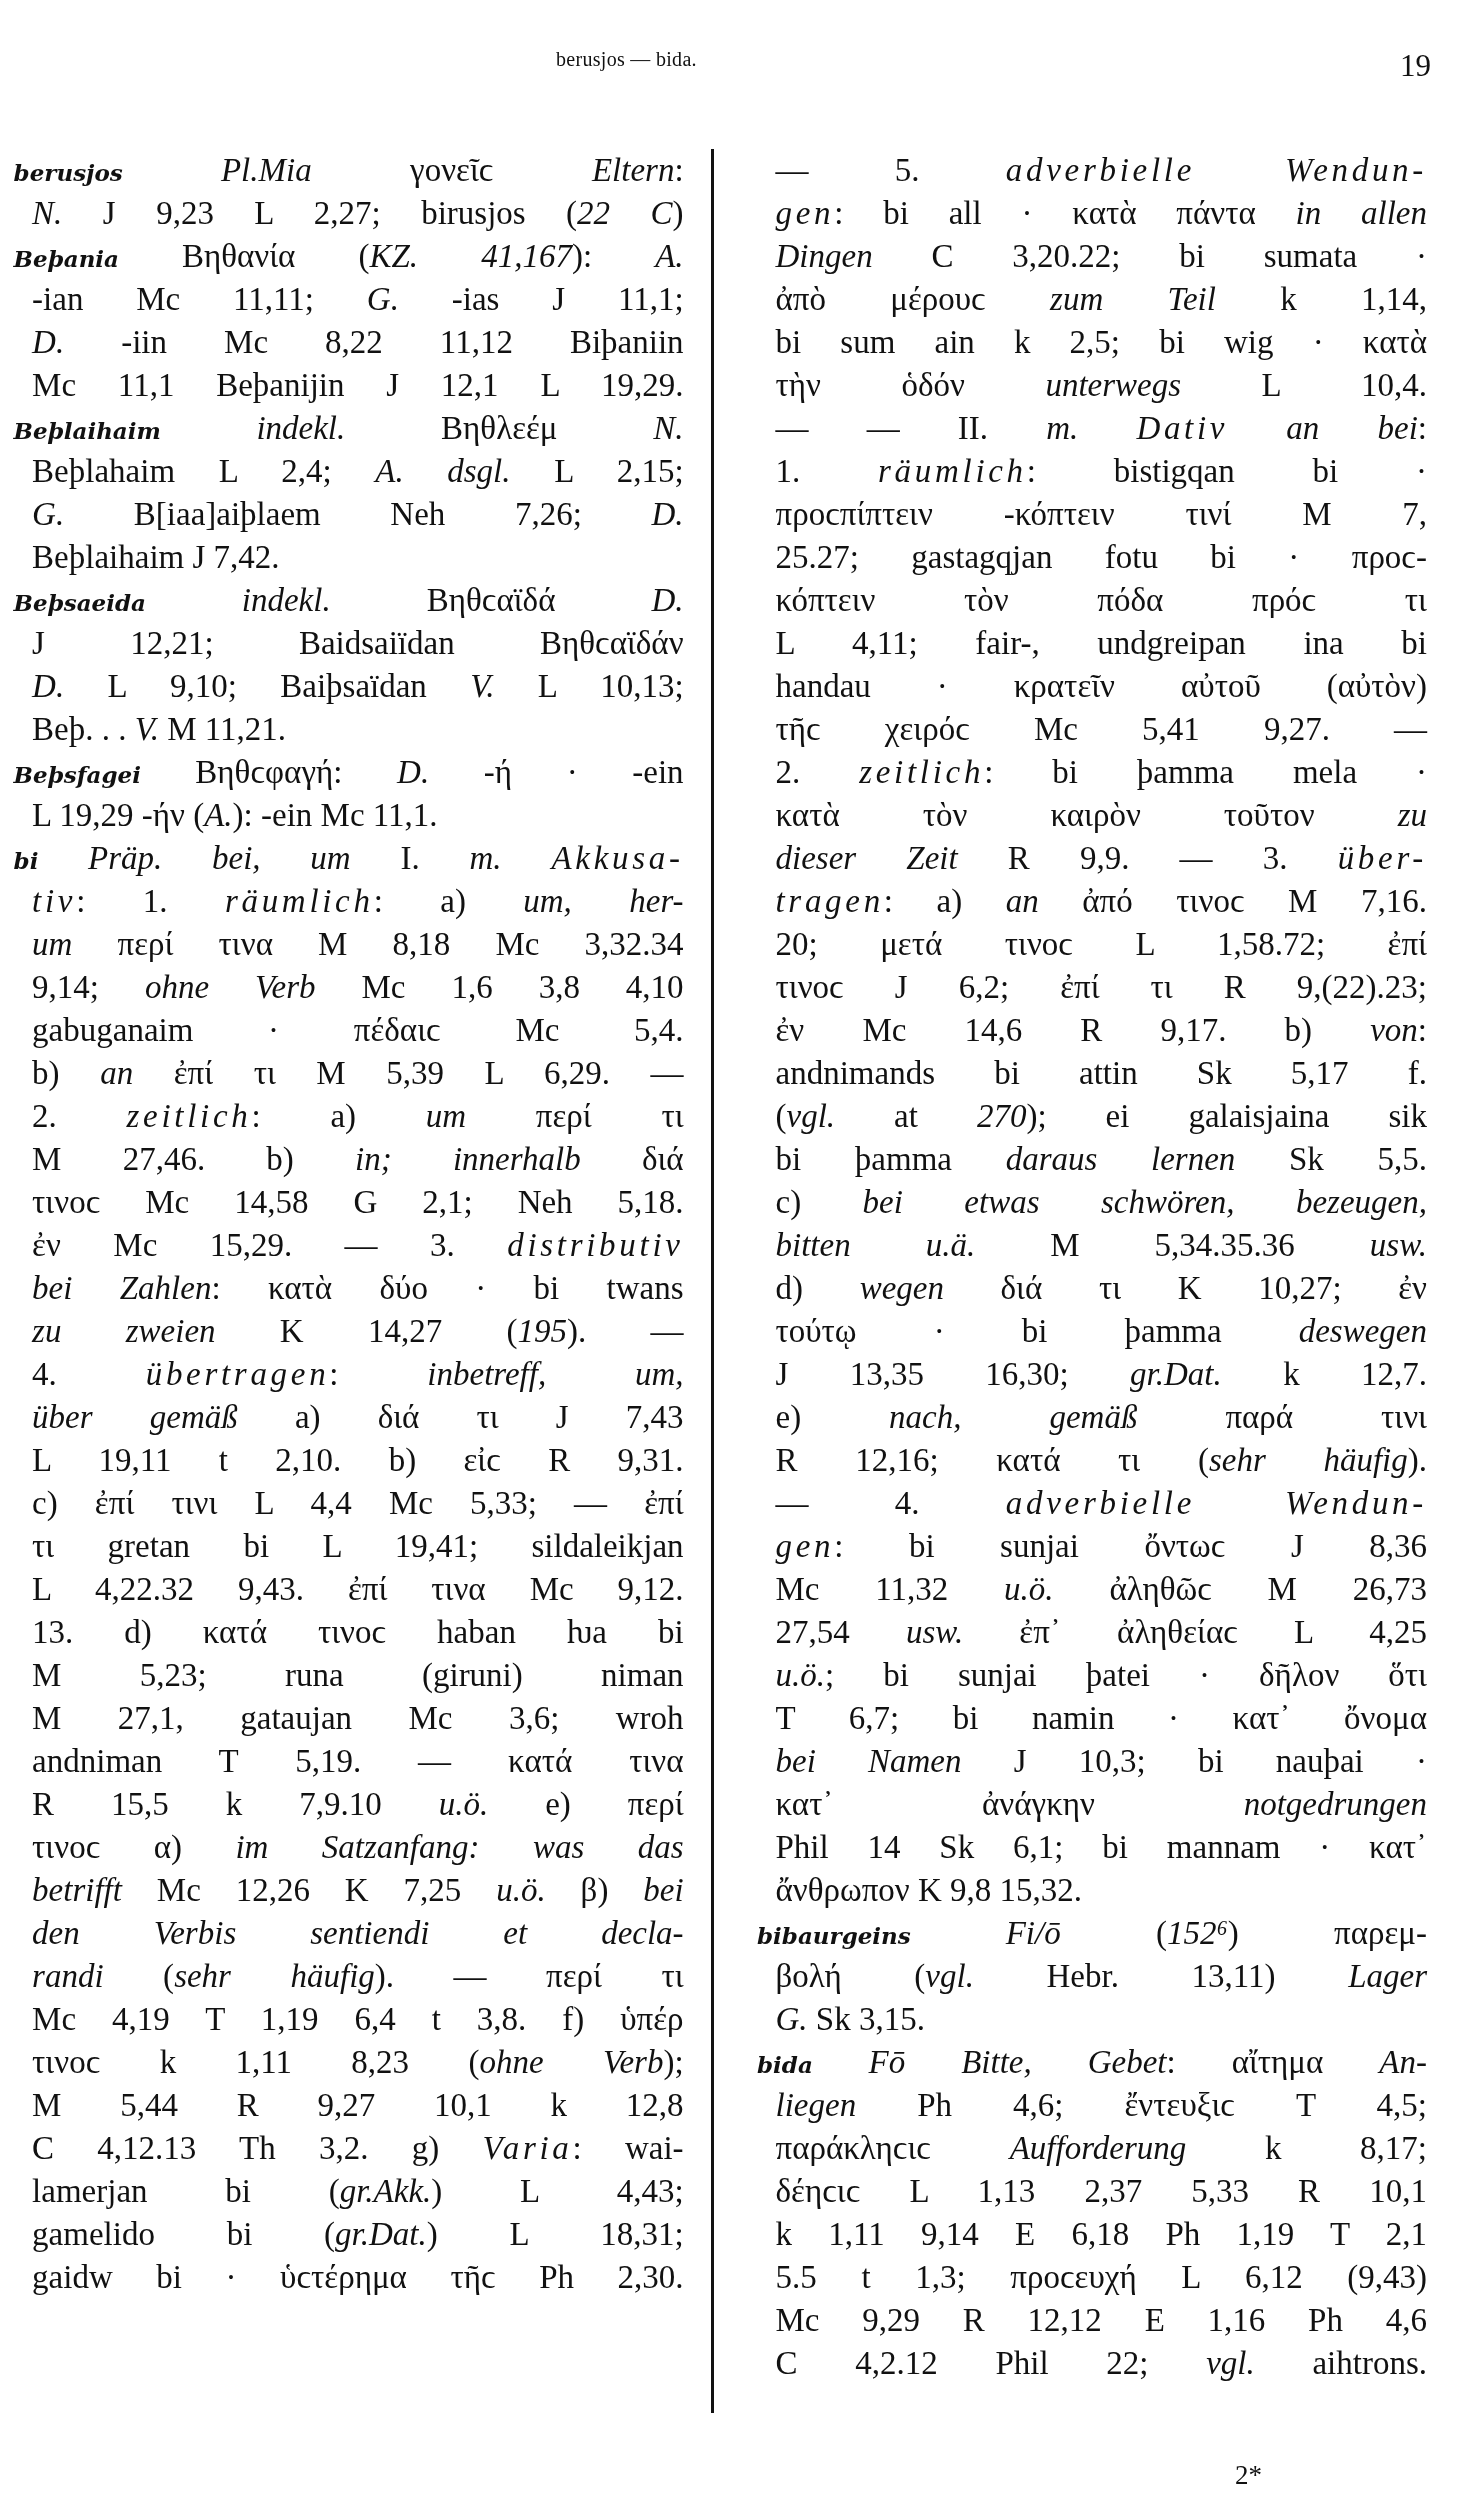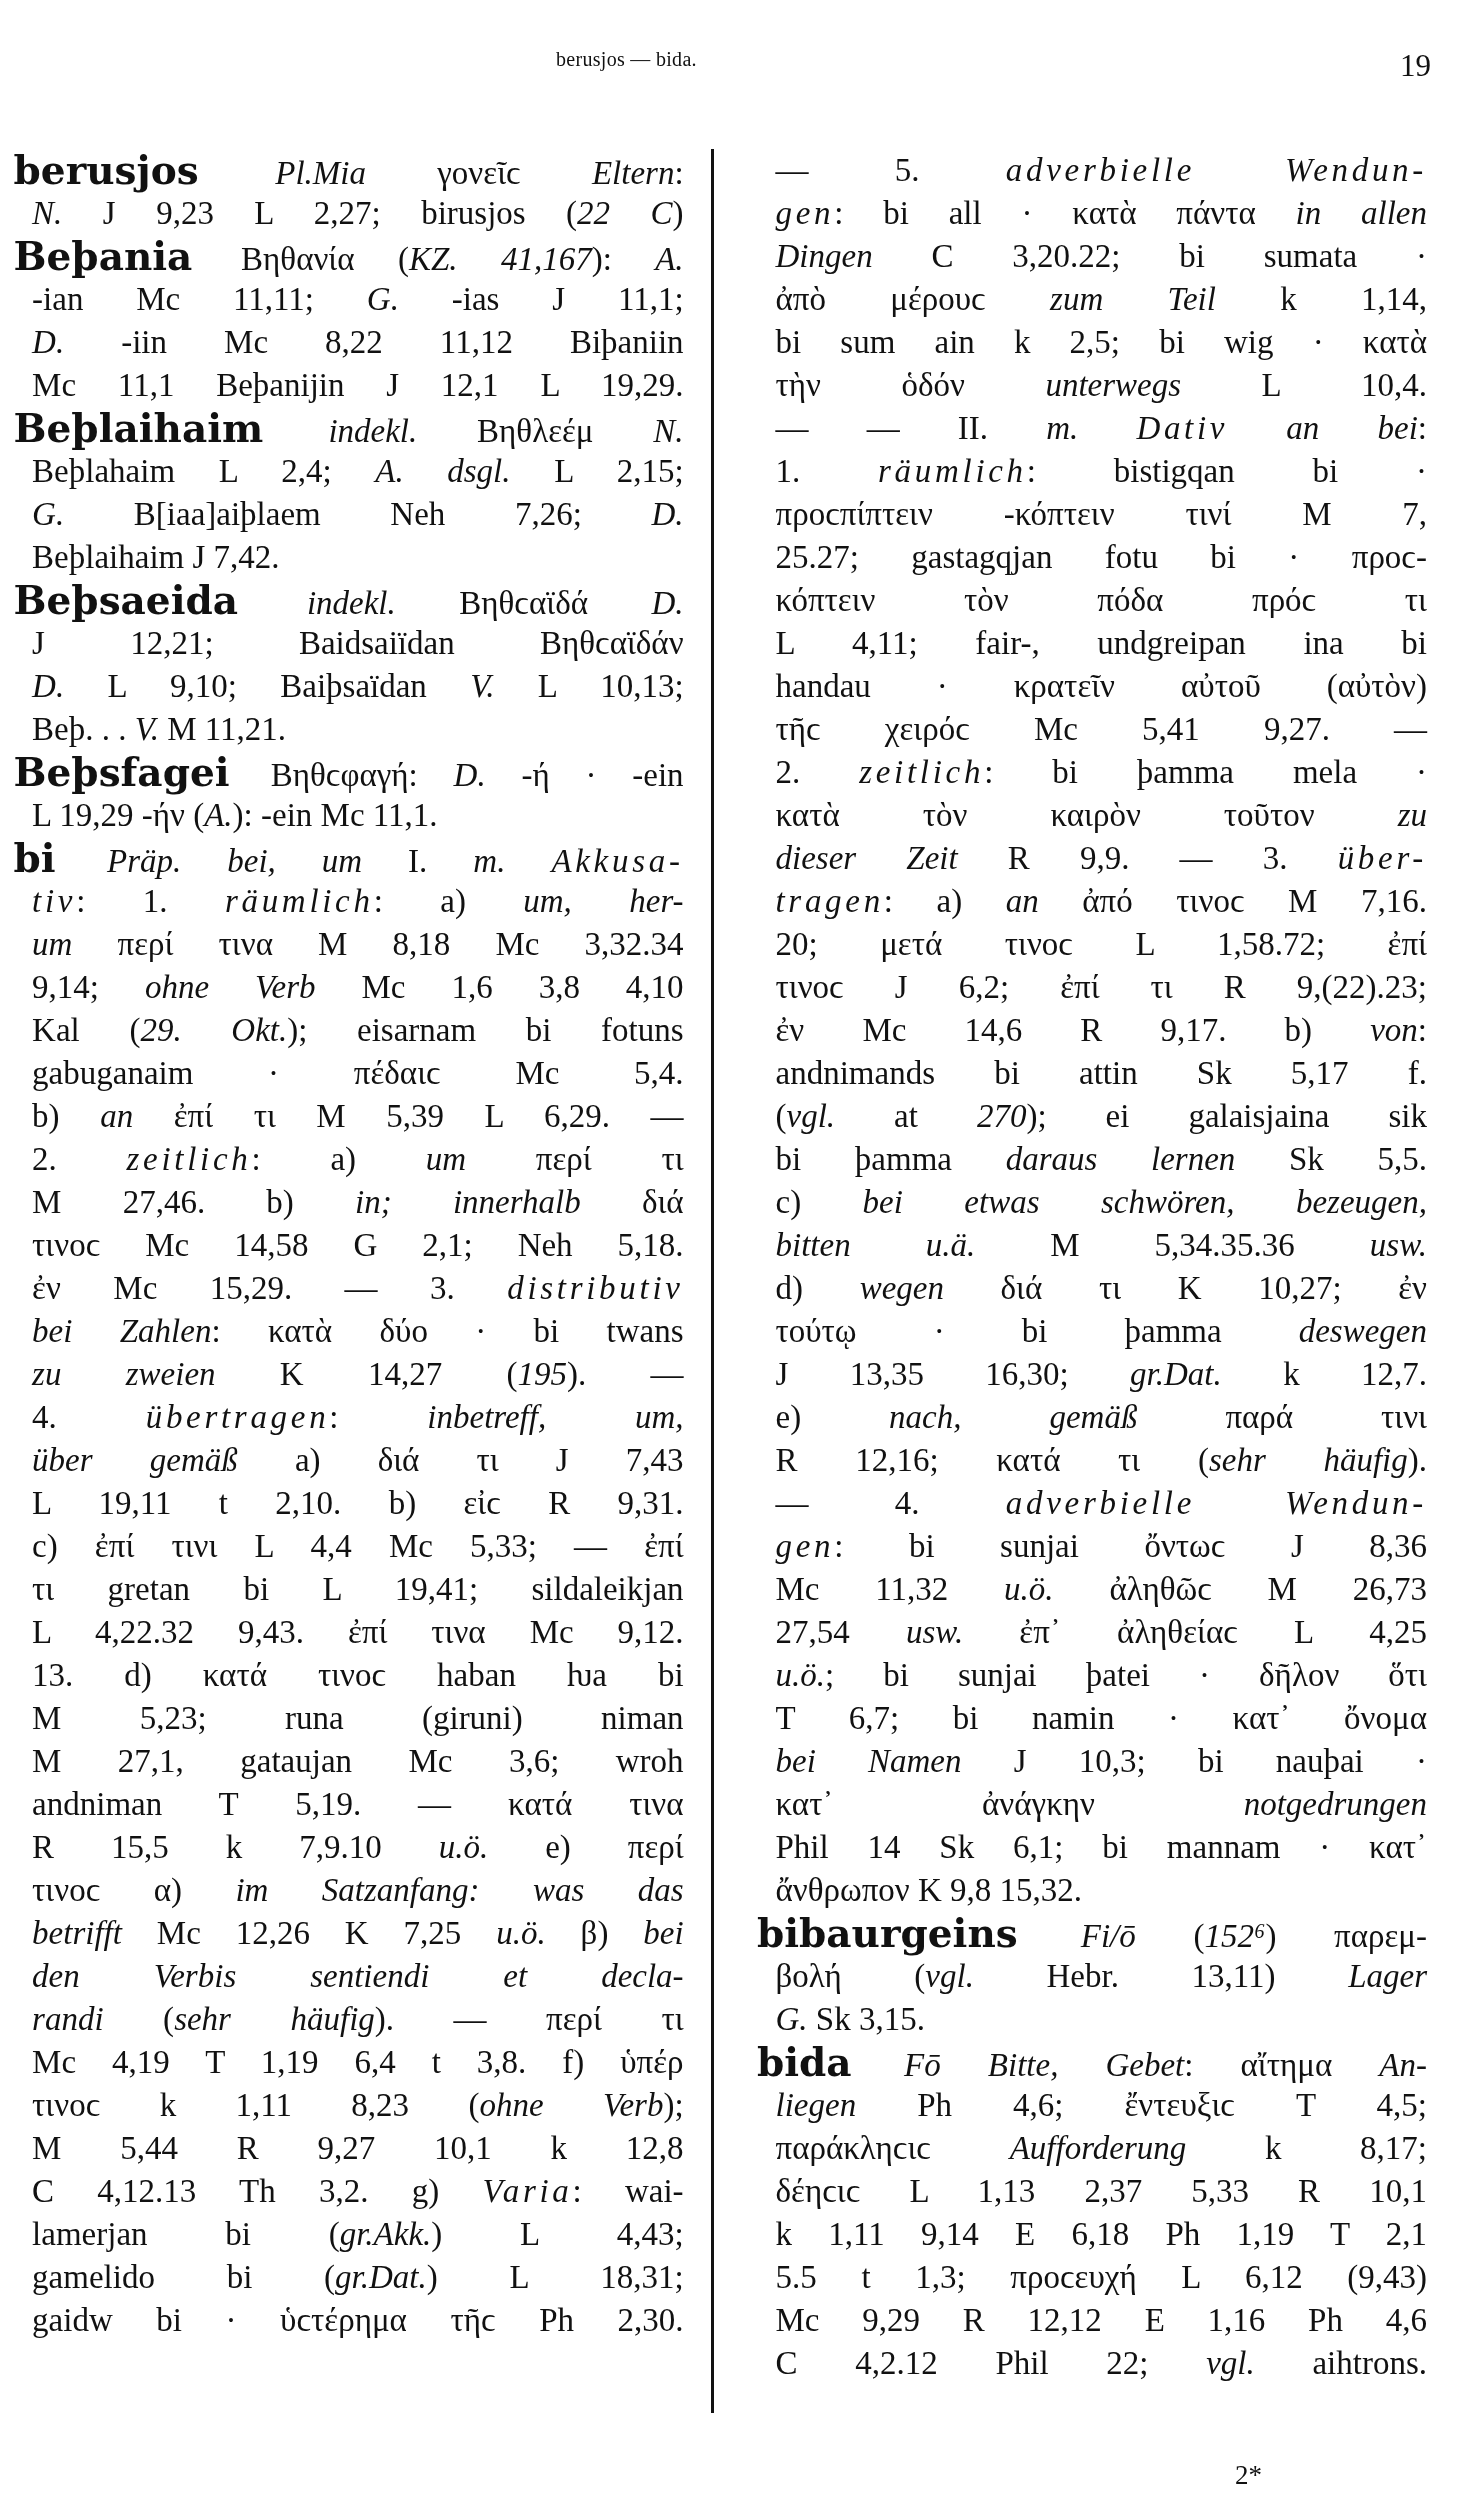--- a/index.html
+++ b/index.html
@@ -26,21 +26,21 @@
     font-size: 33px;
   }
   .col.left  { left: 13.6px; }
   .col.right { left: 757px; }
   .line {
     height: 43px; line-height: 43px; white-space: nowrap;
     text-align: justify; text-align-last: justify;
   }
   .line.indent { padding-left: 18.5px; }
   .line.last { text-align-last: left; }
-  .b  { font-weight: bold; font-family: "DejaVu Serif", serif; font-size: 39px; }
+  .b  { font-weight: bold; font-family: "DejaVu Serif", serif; font-size: 23px; font-style: italic; }
   .i  { font-style: italic; }
   .sp { font-style: italic; letter-spacing: 3.7px; }
   .rule {
     position: absolute; left: 711px; top: 149px; width: 2.5px; height: 2264px; background: #111;
   }
   .sig {
     position: absolute; left: 1235px; top: 2460px; font-size: 27px;
     font-family: "Liberation Serif", "DejaVu Serif", serif;
   }
 </style>
@@ -66,21 +66,20 @@
     <div class="line"><span class="b">Beþsaeida </span><span class="i">indekl.</span><span>  Βηθϲαϊδά  </span><span class="i">D.</span></div>
     <div class="line indent"><span>J 12,21;  Baidsaiïdan  Βηθϲαϊδάν</span></div>
     <div class="line indent"><span class="i">D.</span><span> L 9,10; Baiþsaïdan </span><span class="i">V.</span><span> L 10,13;</span></div>
     <div class="line indent last"><span>Beþ. . . </span><span class="i">V.</span><span>  M 11,21.</span></div>
     <div class="line"><span class="b">Beþsfagei </span><span>Βηθϲφαγή:  </span><span class="i">D.</span><span> -ή ·  -ein</span></div>
     <div class="line indent last"><span>L 19,29  -ήν (</span><span class="i">A.</span><span>):  -ein  Mc 11,1.</span></div>
     <div class="line"><span class="b">bi </span><span class="i">Präp. bei, um</span><span> I. </span><span class="i">m.</span><span> </span><span class="sp">Akkusa-</span></div>
     <div class="line indent"><span class="sp">tiv</span><span>: 1. </span><span class="sp">räumlich</span><span>: a) </span><span class="i">um, her-</span></div>
     <div class="line indent"><span class="i">um</span><span> περί τινα M 8,18  Mc 3,32.34</span></div>
     <div class="line indent"><span>9,14;  </span><span class="i">ohne Verb</span><span>  Mc 1,6  3,8  4,10</span></div>
-    <div class="line indent"><span>Kal (</span><span class="i">29. Okt.</span><span>); eisarnam bi fotuns</span></div>
     <div class="line indent"><span>gabuganaim  ·  πέδαιϲ  Mc 5,4.</span></div>
     <div class="line indent"><span>b) </span><span class="i">an</span><span>  ἐπί τι  M 5,39  L 6,29.  —</span></div>
     <div class="line indent"><span>2. </span><span class="sp">zeitlich</span><span>:  a)  </span><span class="i">um</span><span>  περί  τι</span></div>
     <div class="line indent"><span>M 27,46.   b) </span><span class="i">in; innerhalb</span><span> διά</span></div>
     <div class="line indent"><span>τινοϲ  Mc 14,58  G 2,1;  Neh 5,18.</span></div>
     <div class="line indent"><span>ἐν Mc 15,29.  —  3. </span><span class="sp">distributiv</span></div>
     <div class="line indent"><span class="i">bei Zahlen</span><span>: κατὰ δύο · bi twans</span></div>
     <div class="line indent"><span class="i">zu  zweien</span><span>  K 14,27  (</span><span class="i">195</span><span>).  —</span></div>
     <div class="line indent"><span>4. </span><span class="sp">übertragen</span><span>: </span><span class="i">inbetreff, um,</span></div>
     <div class="line indent"><span class="i">über  gemäß</span><span>  a)  διά  τι  J 7,43</span></div>

